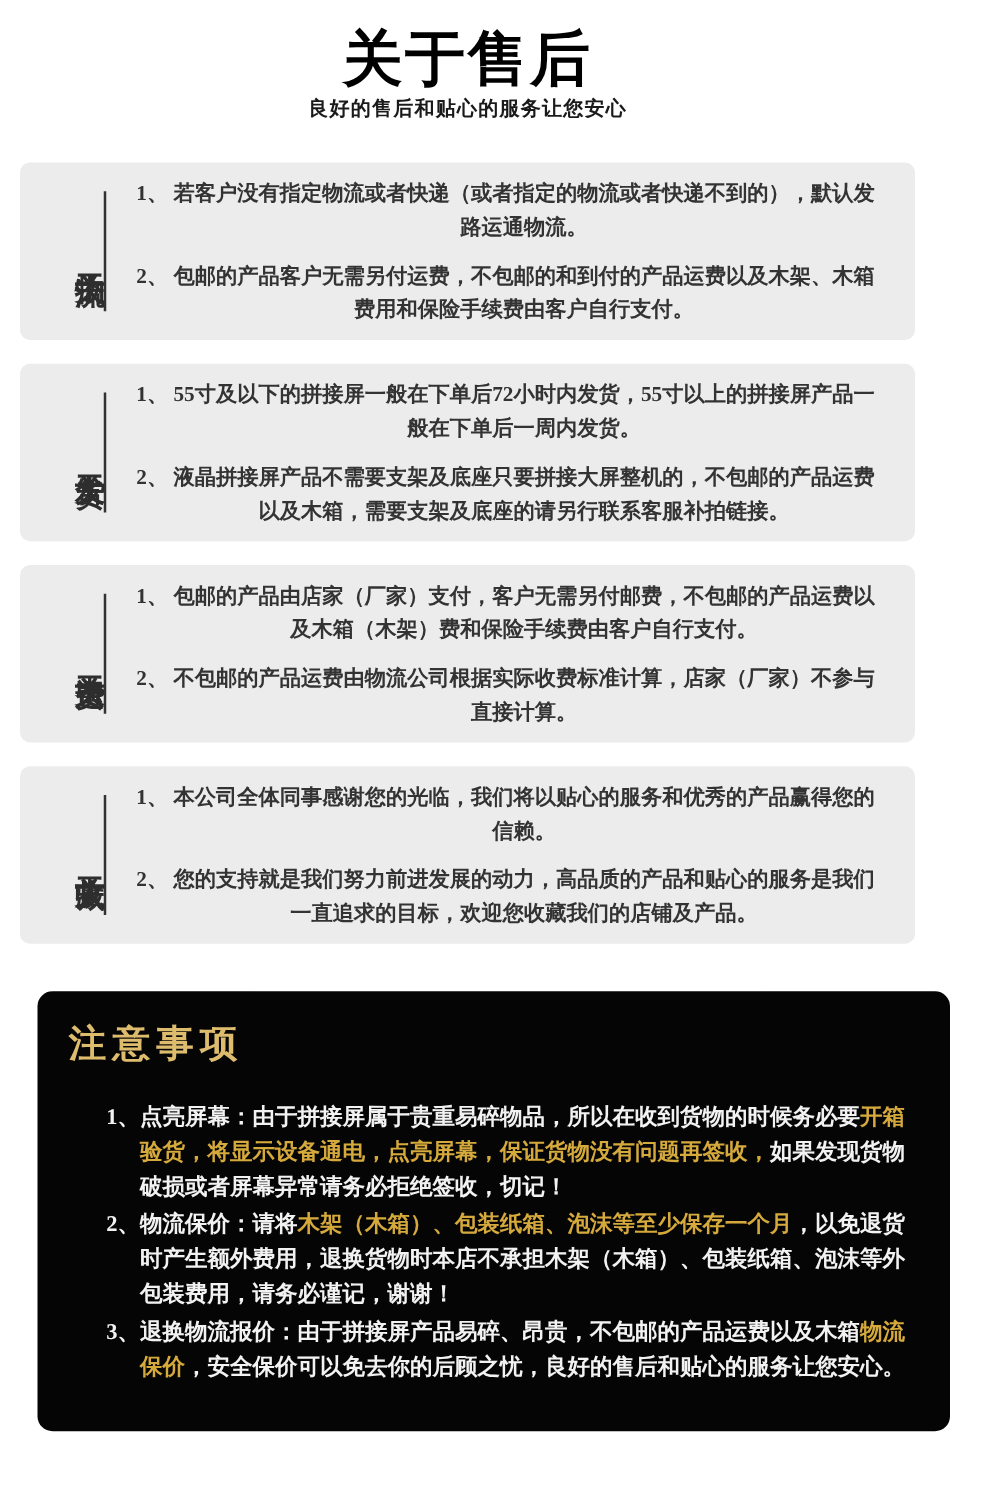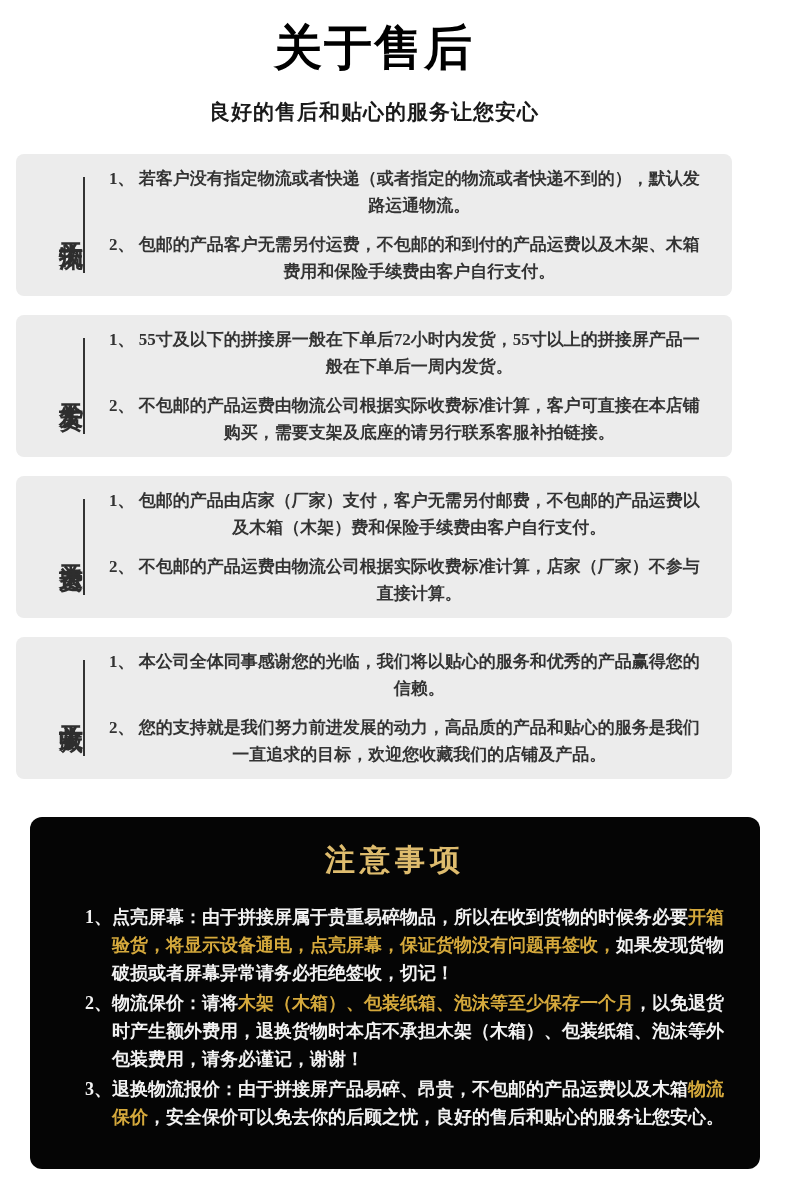--- a/index.html
+++ b/index.html
@@ -19,21 +19,21 @@
   }
   .page{width:748px;padding-top:20px;}
 
   
   .hdr{text-align:center;margin-bottom:30px;}
   .hdr h1{
     margin:0;font-size:48px;line-height:56px;font-weight:700;color:#000;
     letter-spacing:2px;
   }
   .hdr p{
-    margin:24px 0 0;font-size:21px;line-height:24px;font-weight:600;color:#1a1a1a;
+    margin:0 0 0;font-size:16px;line-height:24px;font-weight:600;color:#1a1a1a;
     letter-spacing:1px;
     text-align:center;
   }
 
   
   .info-card{
     margin:0 16px 19px;background:var(--card-bg);border-radius:8px;
     display:flex;align-items:center;
     padding:11px 0;min-height:141px;
   }
@@ -50,21 +50,21 @@
   .item .num{flex:0 0 auto;white-space:pre;}
   .item p{margin:0;text-align:center;}
 
   
   .notice{
     margin:38px 30px 30px;width:730px;min-height:352px;
     background:var(--notice-bg);border-radius:12px;
     padding:26px 25px 18px;color:var(--notice-ink);
   }
   .notice h2{
-    margin:0 0 26px;text-align:center;
+    margin:0 0 26px;text-align:left;
     font-size:30px;line-height:34px;font-weight:700;
     color:var(--gold-title);letter-spacing:5px;
   }
   .n-item{
     display:flex;margin-left:30px;
     font-size:18px;line-height:28px;font-weight:700;
   }
   .n-item + .n-item{margin-top:2px;}
   .n-item .num{flex:0 0 auto;white-space:pre;}
   .n-item p{margin:0;}
@@ -98,21 +98,21 @@
   <section class="info-card">
     <div class="v-label">关于发货</div>
     <div class="v-divider"></div>
     <div class="items">
       <div class="item">
         <span class="num">1、</span>
         <p>55寸及以下的拼接屏一般在下单后72小时内发货，55寸以上的拼接屏产品一般在下单后一周内发货。</p>
       </div>
       <div class="item">
         <span class="num">2、</span>
-        <p>不包邮的产品运费由物流公司根据实际收费标准计算，客户可直接在本店铺购买，需要支架及底座的请另行联系客服补拍链接。</p>
+        <p>液晶拼接屏产品不需要支架及底座只要拼接大屏整机的，不包邮的产品运费以及木箱，需要支架及底座的请另行联系客服补拍链接。</p>
       </div>
     </div>
   </section>
 
   <section class="info-card">
     <div class="v-label">关于运费</div>
     <div class="v-divider"></div>
     <div class="items">
       <div class="item">
         <span class="num">1、</span>

